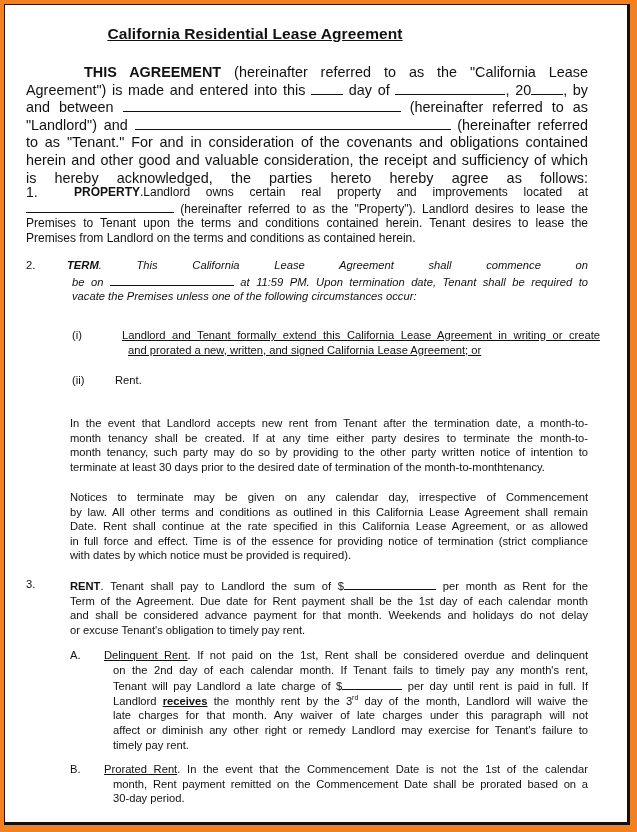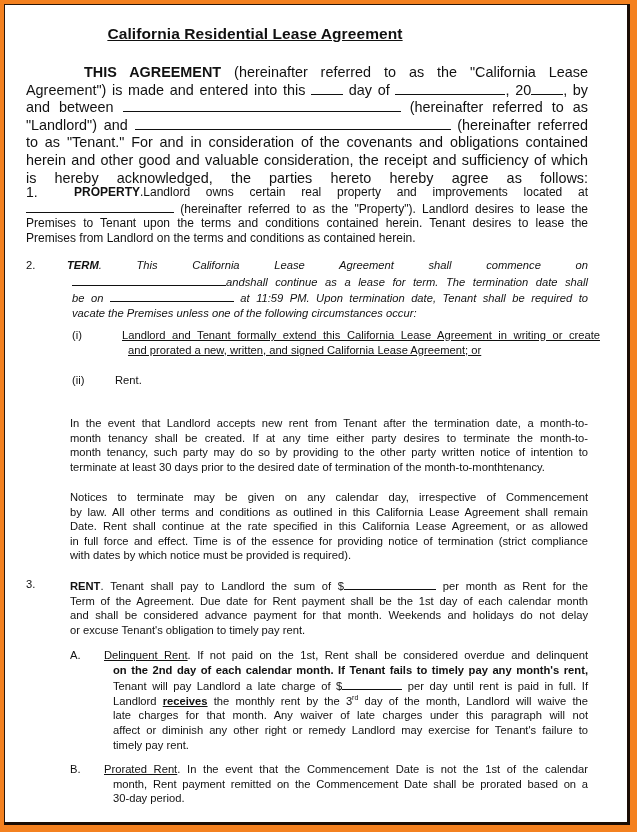--- a/index.html
+++ b/index.html
@@ -63,21 +63,20 @@
     <div class="p" style="left:22px; top:181px; width:562px; font-size:12px;">
       <span class="line" style="padding-left:48px;"><b>PROPERTY</b><span>.Landlord owns certain real property and improvements located at</span></span>
       <span class="line"><span class="blank" style="width:148px"></span> <span>(hereinafter referred to as the "Property"). Landlord desires to lease the</span></span>
       <span class="line">Premises to Tenant upon the terms and conditions contained herein. Tenant desires to lease the</span>
       <span class="line last">Premises from Landlord on the terms and conditions as contained herein.</span>
     </div>
 
     <div class="num" style="left:22px; top:255px;">2.</div>
     <div class="p" style="left:63px; top:254px; width:521px;font-style:italic;">
       <span class="line"><b>TERM</b><span>. This California Lease Agreement shall commence on</span></span>
-      <span class="line" style="padding-left:5px;"><span class="blank" style="width:154px"></span><span>andshall continue as a lease for term. The termination date shall</span></span>
       <span class="line" style="padding-left:5px;"><span>be on</span> <span class="blank" style="width:124px"></span> <span>at 11:59 PM. Upon termination date, Tenant shall be required to</span></span>
       <span class="line last" style="padding-left:5px;">vacate the Premises unless one of the following circumstances occur:</span>
     </div>
 
     <div class="num" style="left:68px; top:325px;">(i)</div>
     <div class="p" style="left:118px; top:324px; width:478px;text-decoration:underline;">
       <span class="line">Landlord and Tenant formally extend this California Lease Agreement in writing or create</span>
       <span class="line last" style="padding-left:6px;">and prorated a new, written, and signed California Lease Agreement; or</span>
     </div>
 
@@ -105,21 +104,21 @@
     <div class="p" style="left:66px; top:573px; width:518px;">
       <span class="line"><b>RENT</b><span>. Tenant shall pay to Landlord the sum of $</span><span class="blank" style="width:92px"></span> <span>per month as Rent for the</span></span>
       <span class="line">Term of the Agreement. Due date for Rent payment shall be the 1st day of each calendar month</span>
       <span class="line">and shall be considered advance payment for that month. Weekends and holidays do not delay</span>
       <span class="line last">or excuse Tenant's obligation to timely pay rent.</span>
     </div>
 
     <div class="num" style="left:66px; top:645px;">A.</div>
     <div class="p" style="left:100px; top:644px; width:484px;">
       <span class="line"><span class="ul">Delinquent Rent</span><span>. If not paid on the 1st, Rent shall be considered overdue and delinquent</span></span>
-      <span class="line" style="padding-left:9px;font-weight:bold;">on the 2nd day of each calendar month. If Tenant fails to timely pay any month's rent,</span>
+      <span class="line" style="padding-left:9px;">on the 2nd day of each calendar month. If Tenant fails to timely pay any month's rent,</span>
       <span class="line" style="padding-left:9px;"><span>Tenant will pay Landlord a late charge of $</span><span class="blank" style="width:60px"></span> <span>per day until rent is paid in full. If</span></span>
       <span class="line" style="padding-left:9px;"><span>Landlord</span> <b class="ul">receives</b> <span>the monthly rent by the 3</span><span class="sup">rd</span> <span>day of the month, Landlord will waive the</span></span>
       <span class="line" style="padding-left:9px;">late charges for that month. Any waiver of late charges under this paragraph will not</span>
       <span class="line" style="padding-left:9px;">affect or diminish any other right or remedy Landlord may exercise for Tenant's failure to</span>
       <span class="line last" style="padding-left:9px;">timely pay rent.</span>
     </div>
 
     <div class="num" style="left:66px; top:759px;">B.</div>
     <div class="p" style="left:100px; top:758px; width:484px;">
       <span class="line"><span class="ul">Prorated Rent</span><span>. In the event that the Commencement Date is not the 1st of the calendar</span></span>

